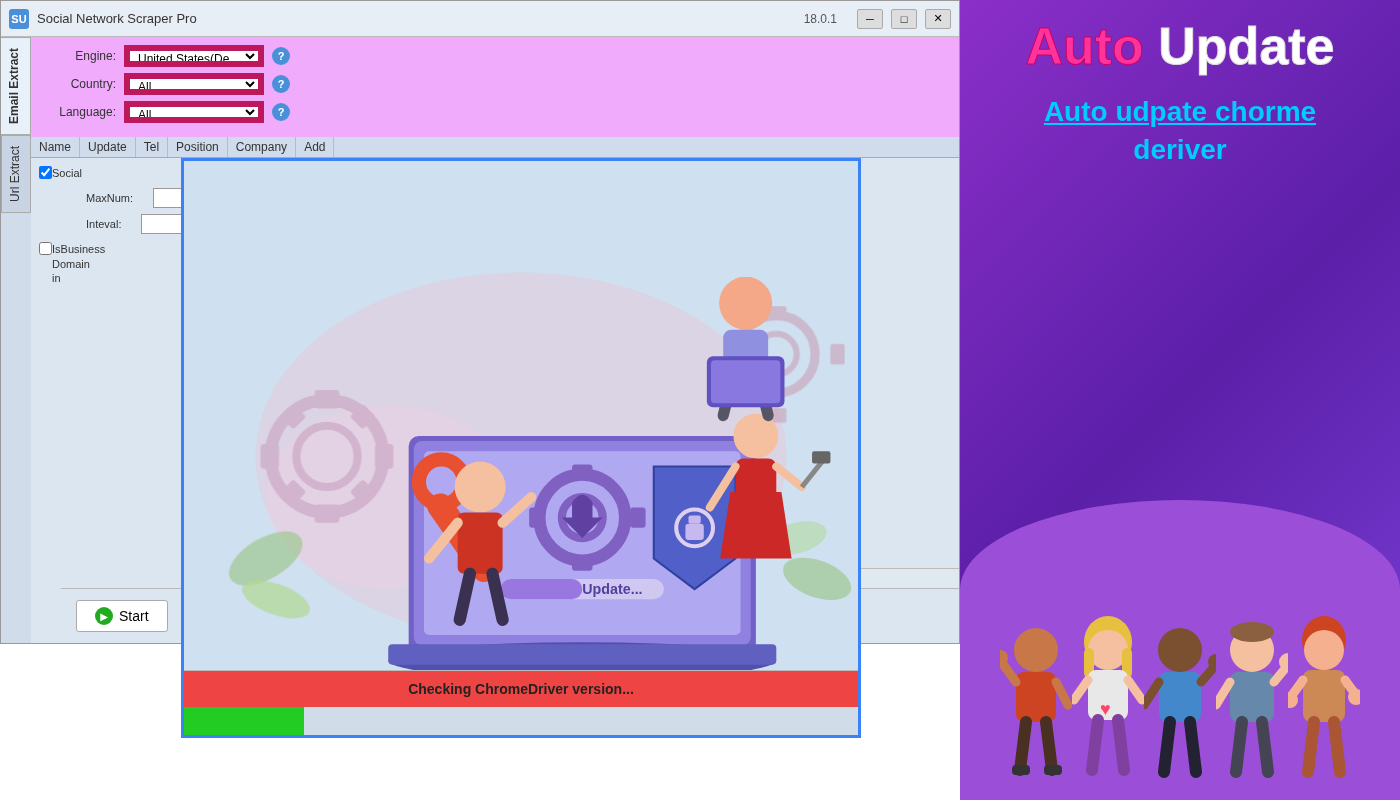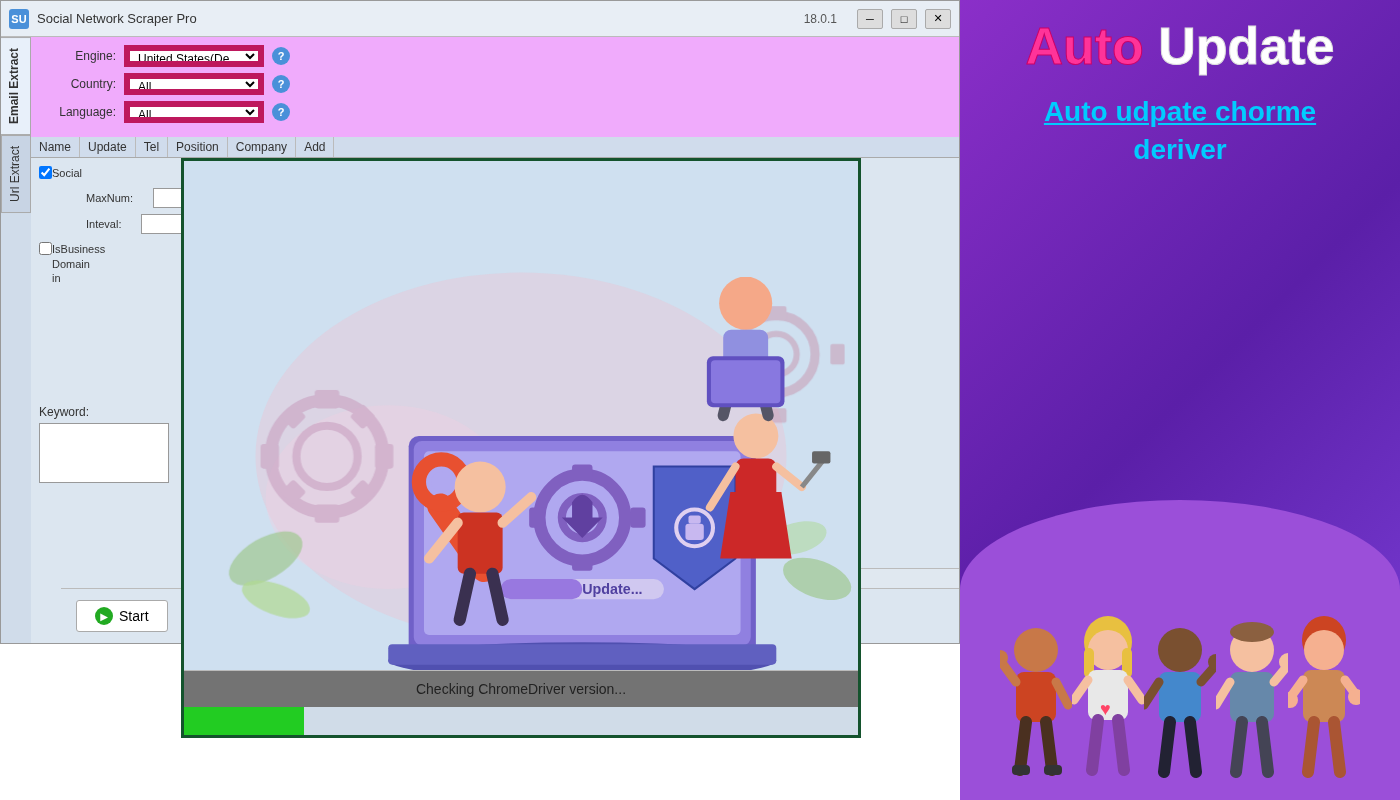--- a/index.html
+++ b/index.html
@@ -227,44 +227,44 @@
     }
 
     
     .update-overlay {
       position: absolute;
       left: 150px;
       top: 0;
       width: 680px;
       height: 580px;
       background: #cfe0f0;
-      border: 3px solid #14532d;
+      border: 3px solid #3b82f6;
       z-index: 10;
       display: flex;
       flex-direction: column;
       align-items: center;
     }
 
     .update-illustration {
       flex: 1;
       width: 100%;
       display: flex;
       align-items: center;
       justify-content: center;
       overflow: hidden;
       position: relative;
     }
 
     .update-status {
       width: 100%;
-      background: #737373;
+      background: #ef4444;
       padding: 10px;
       text-align: center;
       font-size: 14px;
-      font-weight: normal;
+      font-weight: bold;
       color: #222;
       border-top: 1px solid #bbb;
     }
 
     .progress-bar-container {
       width: 100%;
       height: 28px;
       background: #d0dce8;
       position: relative;
     }
@@ -549,24 +549,20 @@
           <input class="small-input" type="text" style="">
         </div>
         <div class="input-row">
           <span class="input-label">Inteval:</span>
           <input class="small-input" type="text" style="">
         </div>
         <div class="checkbox-row" style="margin-top:8px;">
           <input type="checkbox" style="">
           <span class="checkbox-label">IsBusiness<br>Domain<br>in</span>
         </div>
-        <div style="margin-top: 120px;">
-          <div class="keyword-label">Keyword:</div>
-          <textarea class="keyword-textarea" style=""></textarea>
-        </div>
       </div>
 
       <div class="update-overlay">
         <div class="update-illustration">
 
           <svg viewBox="0 0 660 480" xmlns="http://www.w3.org/2000/svg" width="100%" height="100%">
 
             <ellipse cx="330" cy="280" rx="260" ry="180" fill="#e8c8d8" opacity="0.5"></ellipse>
             <ellipse cx="200" cy="320" rx="120" ry="90" fill="#f0d0e0" opacity="0.4"></ellipse>
 

